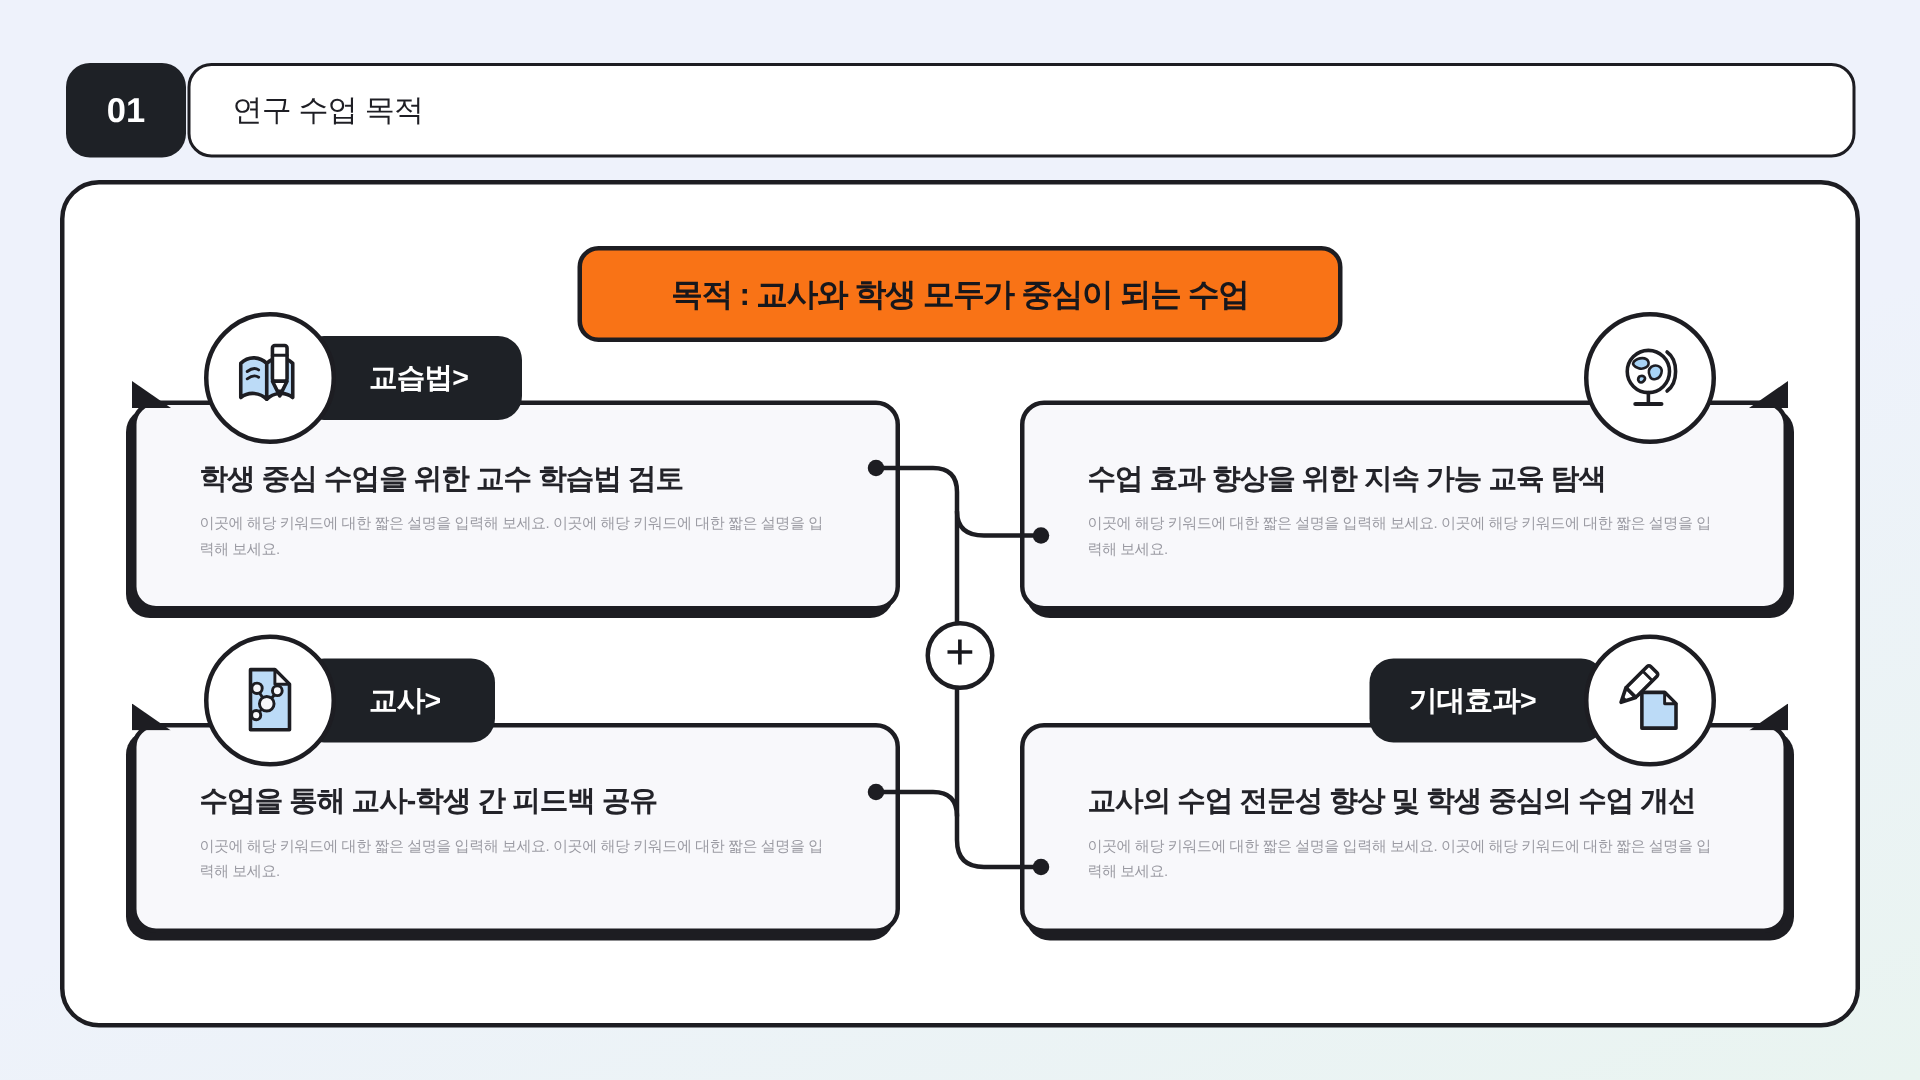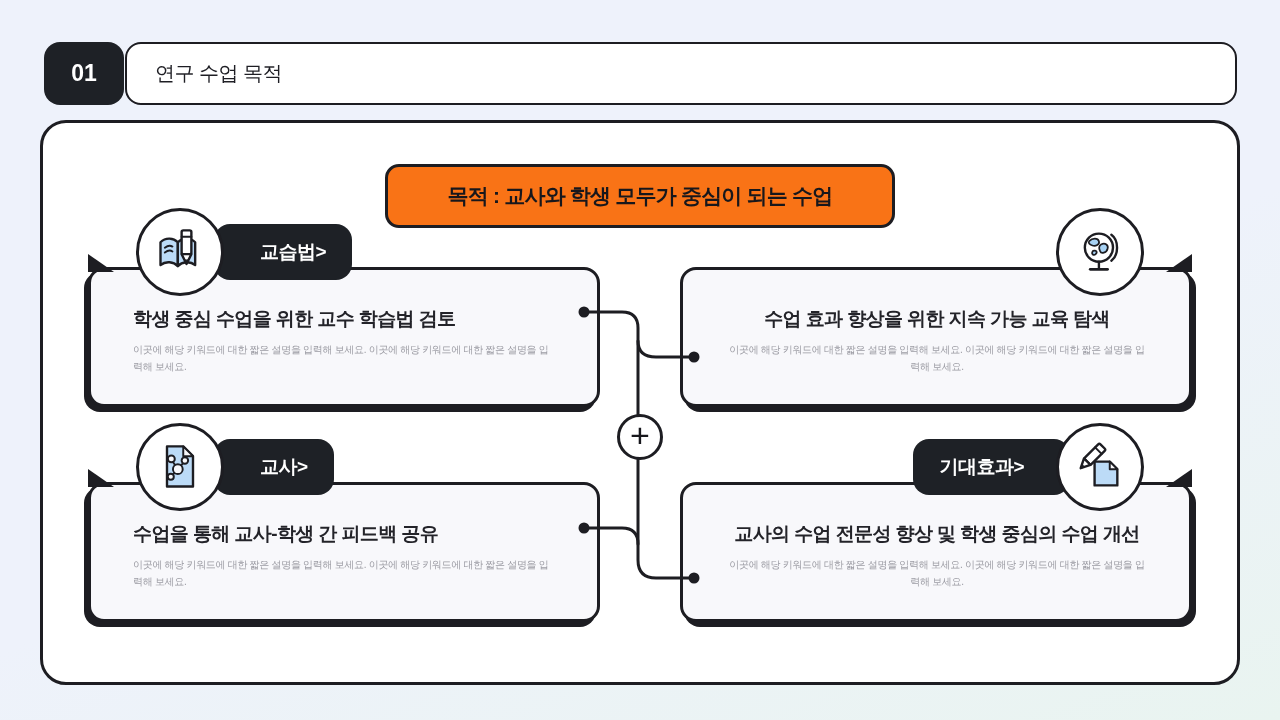--- a/index.html
+++ b/index.html
@@ -38,38 +38,38 @@
     font-size:21px; font-weight:700; color:#17171c; letter-spacing:-0.8px; z-index:2;
   }
 
   
   .card {
     position:absolute; width:512px; height:140px;
     background:#f8f8fb; border:3px solid #1d1d22; border-radius:16px;
     padding:36px 40px 0 42px; z-index:2;
   }
   .card-left  { box-shadow:-4px 5px 0 0 #1d1d22; }
-  .card-right { box-shadow:4px 5px 0 0 #1d1d22;text-align:center; }
+  .card-right { box-shadow:4px 5px 0 0 #1d1d22; }
   .card-tl { left:88px;  top:267px; }
   .card-tr { left:680px; top:267px; }
   .card-bl { left:88px;  top:482px; }
   .card-br { left:680px; top:482px; }
   .fold { position:absolute; width:26px; height:18px; top:-16px; background:#1d1d22; }
   .card-left  .fold { left:-3px;  clip-path:polygon(0 0,100% 100%,0 100%); }
   .card-right .fold { right:-3px; clip-path:polygon(100% 0,100% 100%,0 100%); }
   .card-title { font-size:19px; font-weight:700; color:#232329; letter-spacing:-0.6px; }
   .card-desc  { margin-top:9px; font-size:10px; color:#9b9ba3; line-height:1.7; letter-spacing:-0.3px; }
 
   
   .tag {
     position:absolute; height:56px; background:#1e2126; border-radius:16px;
     color:#fff; font-size:19px; font-weight:700; letter-spacing:-0.5px;
     display:inline-flex; align-items:center; z-index:4; top:224px;
   }
-  .tag-left  { left:214px; padding:0 26px 0 46px;text-align:right; }
+  .tag-left  { left:200px; padding:0 36px 0 46px;text-align:right; }
   .tag-right { right:210px; padding:0 46px 0 26px; }
   .tag-row2  { top:439px; }
   .icon-circle {
     position:absolute; width:88px; height:88px; border-radius:50%;
     background:#ffffff; border:3.5px solid #1d1d22; z-index:5;
     display:flex; align-items:center; justify-content:center;
   }
   .circ-l { left:136px; }  .circ-r { left:1056px; }
   .row1 { top:208px; }     .row2 { top:423px; }
 

